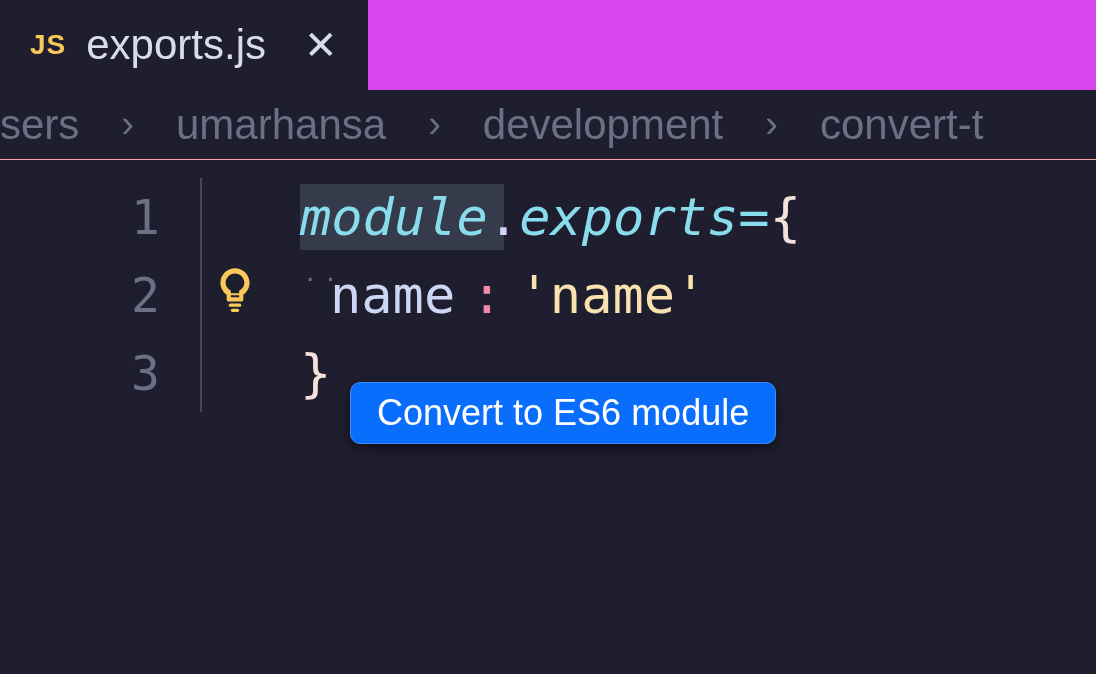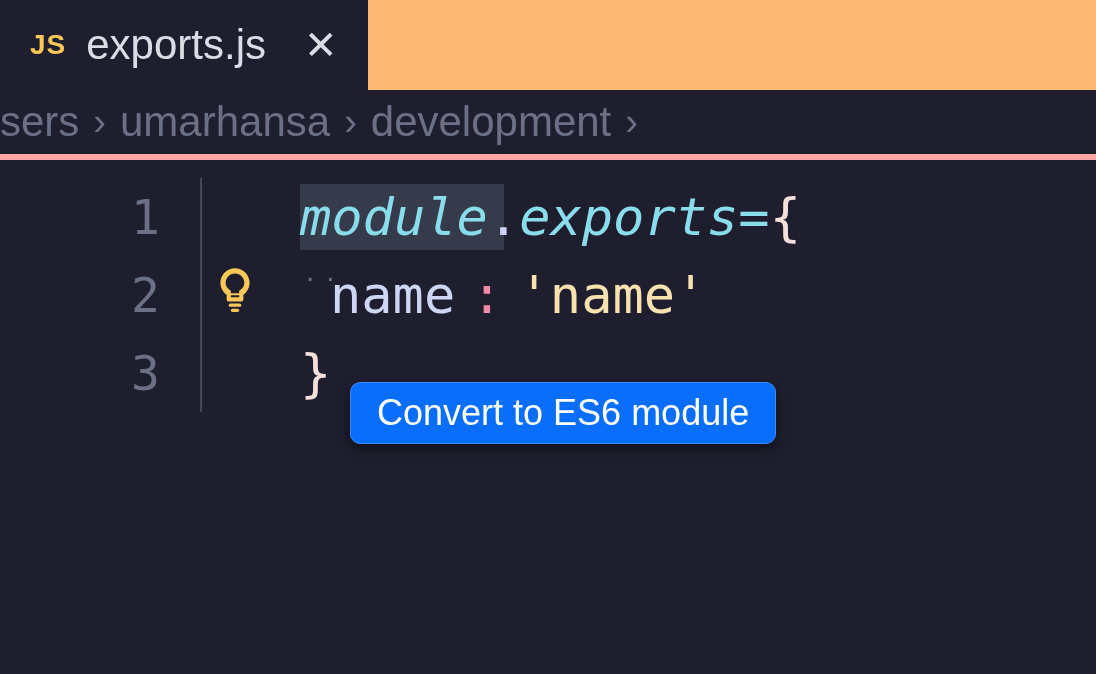--- a/index.html
+++ b/index.html
@@ -10,21 +10,21 @@
     body {
       width: 1096px;
       height: 674px;
       background: #1e1e2e;
       overflow: hidden;
       font-family: -apple-system, BlinkMacSystemFont, "Segoe UI", sans-serif;
       position: relative;
     }
     .tab-bar {
       height: 90px;
-      background: #fdba74;
+      background: #d946ef;
       display: flex;
       align-items: flex-start;
     }
     .tab {
       height: 90px;
       background: #1e1e2e;
       display: flex;
       align-items: center;
       padding: 0 30px;
       gap: 20px;
@@ -48,21 +48,22 @@
     }
     .breadcrumb {
       height: 70px;
       display: flex;
       align-items: center;
       padding: 0 0px;
       color: #6c7086;
       font-size: 42px;
       overflow: hidden;
       white-space: nowrap;
-      border-bottom: 6px solid #fca5a5;
+      border-bottom: 1px solid #fca5a5;
+      gap: 28px;
     }
     .breadcrumb .crumb {
       color: #6c7086;
     }
     .breadcrumb .sep {
       color: #6c7086;
       margin: 0 14px;
       font-size: 38px;
     }
     .editor {
@@ -180,20 +181,21 @@
   </div>
 </div>
 
 <div class="breadcrumb">
   <span class="crumb">sers</span>
   <span class="sep">›</span>
   <span class="crumb">umarhansa</span>
   <span class="sep">›</span>
   <span class="crumb">development</span>
   <span class="sep">›</span>
+  <span class="crumb">convert-t</span>
 </div>
 
 <div class="editor">
   <div class="highlight-bg"></div>
   <div class="dots">..</div>
 
   <div class="code-line">
     <div class="line-num">1</div>
     <div class="gutter"></div>
     <div class="code-content">

